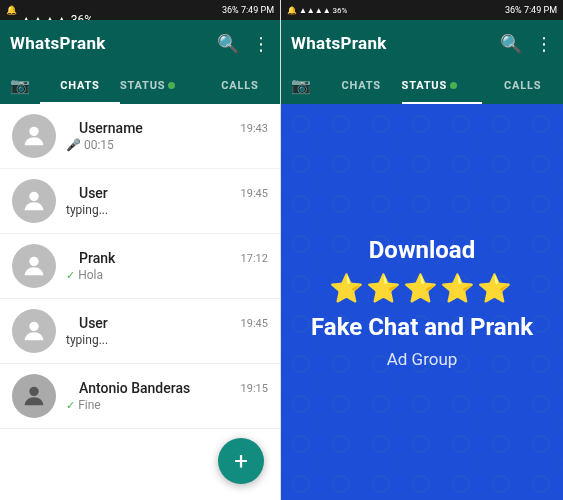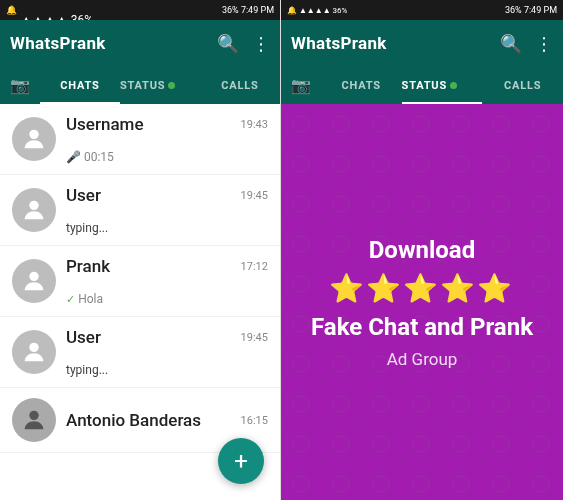--- a/index.html
+++ b/index.html
@@ -109,23 +109,23 @@
       background: #bdbdbd;
       display: flex;
       align-items: center;
       justify-content: center;
       flex-shrink: 0;
       overflow: hidden;
     }
     .avatar svg { width: 28px; height: 28px; fill: #fff; }
     .chat-content { flex: 1; margin-left: 10px; min-width: 0; }
     .chat-top { display: flex; justify-content: space-between; align-items: center; }
-    .chat-name { font-size: 17px; font-weight: 500; color: #222; }
+    .chat-name { font-size: 14px; font-weight: 500; color: #222; margin-left: 13px; }
     .chat-time { font-size: 11px; color: #888; flex-shrink: 0; }
-    .chat-preview { font-size: 12px; color: #888; margin-top: 16px; white-space: nowrap; overflow: hidden; text-overflow: ellipsis; }
+    .chat-preview { font-size: 12px; color: #888; margin-top: 2px; white-space: nowrap; overflow: hidden; text-overflow: ellipsis; }
     .chat-preview.typing { color: #404040; }
     .check-mark { color: #4caf50; font-size: 11px; }
 
     .fab {
       position: absolute;
       bottom: 16px;
       right: 16px;
       width: 46px;
       height: 46px;
       border-radius: 50%;
@@ -136,21 +136,21 @@
       color: #fff;
       font-size: 24px;
       box-shadow: 0 2px 8px rgba(0,0,0,0.3);
       cursor: pointer;
     }
 
     
     .right-panel {
       width: 282px;
       height: 500px;
-      background: #a21caf;
+      background: #1d4ed8;
       display: flex;
       flex-direction: column;
       position: relative;
       overflow: hidden;
     }
     .right-status-bar {
       background: #1a1a1a;
       height: 20px;
       display: flex;
       align-items: center;
@@ -326,21 +326,24 @@
       <div class="chat-item">
         <div class="avatar" style="background:#aaa;">
           <svg viewBox="0 0 24 24" style="fill:#555;">
               <circle cx="12" cy="8" r="4"></circle>
               <path d="M4 20c0-4 3.6-7 8-7s8 3 8 7"></path>
             </svg>
         </div>
         <div class="chat-content">
           <div class="chat-top">
             <span class="chat-name">Antonio Banderas</span>
-            <span class="chat-time">16:15</span>
+            <span class="chat-time">19:15</span>
+          </div>
+          <div class="chat-preview">
+            <span class="check-mark">✓</span> Fine
           </div>
         </div>
       </div>
 
     </div>
 
     <div class="fab">+</div>
   </div>
 </div>
 

